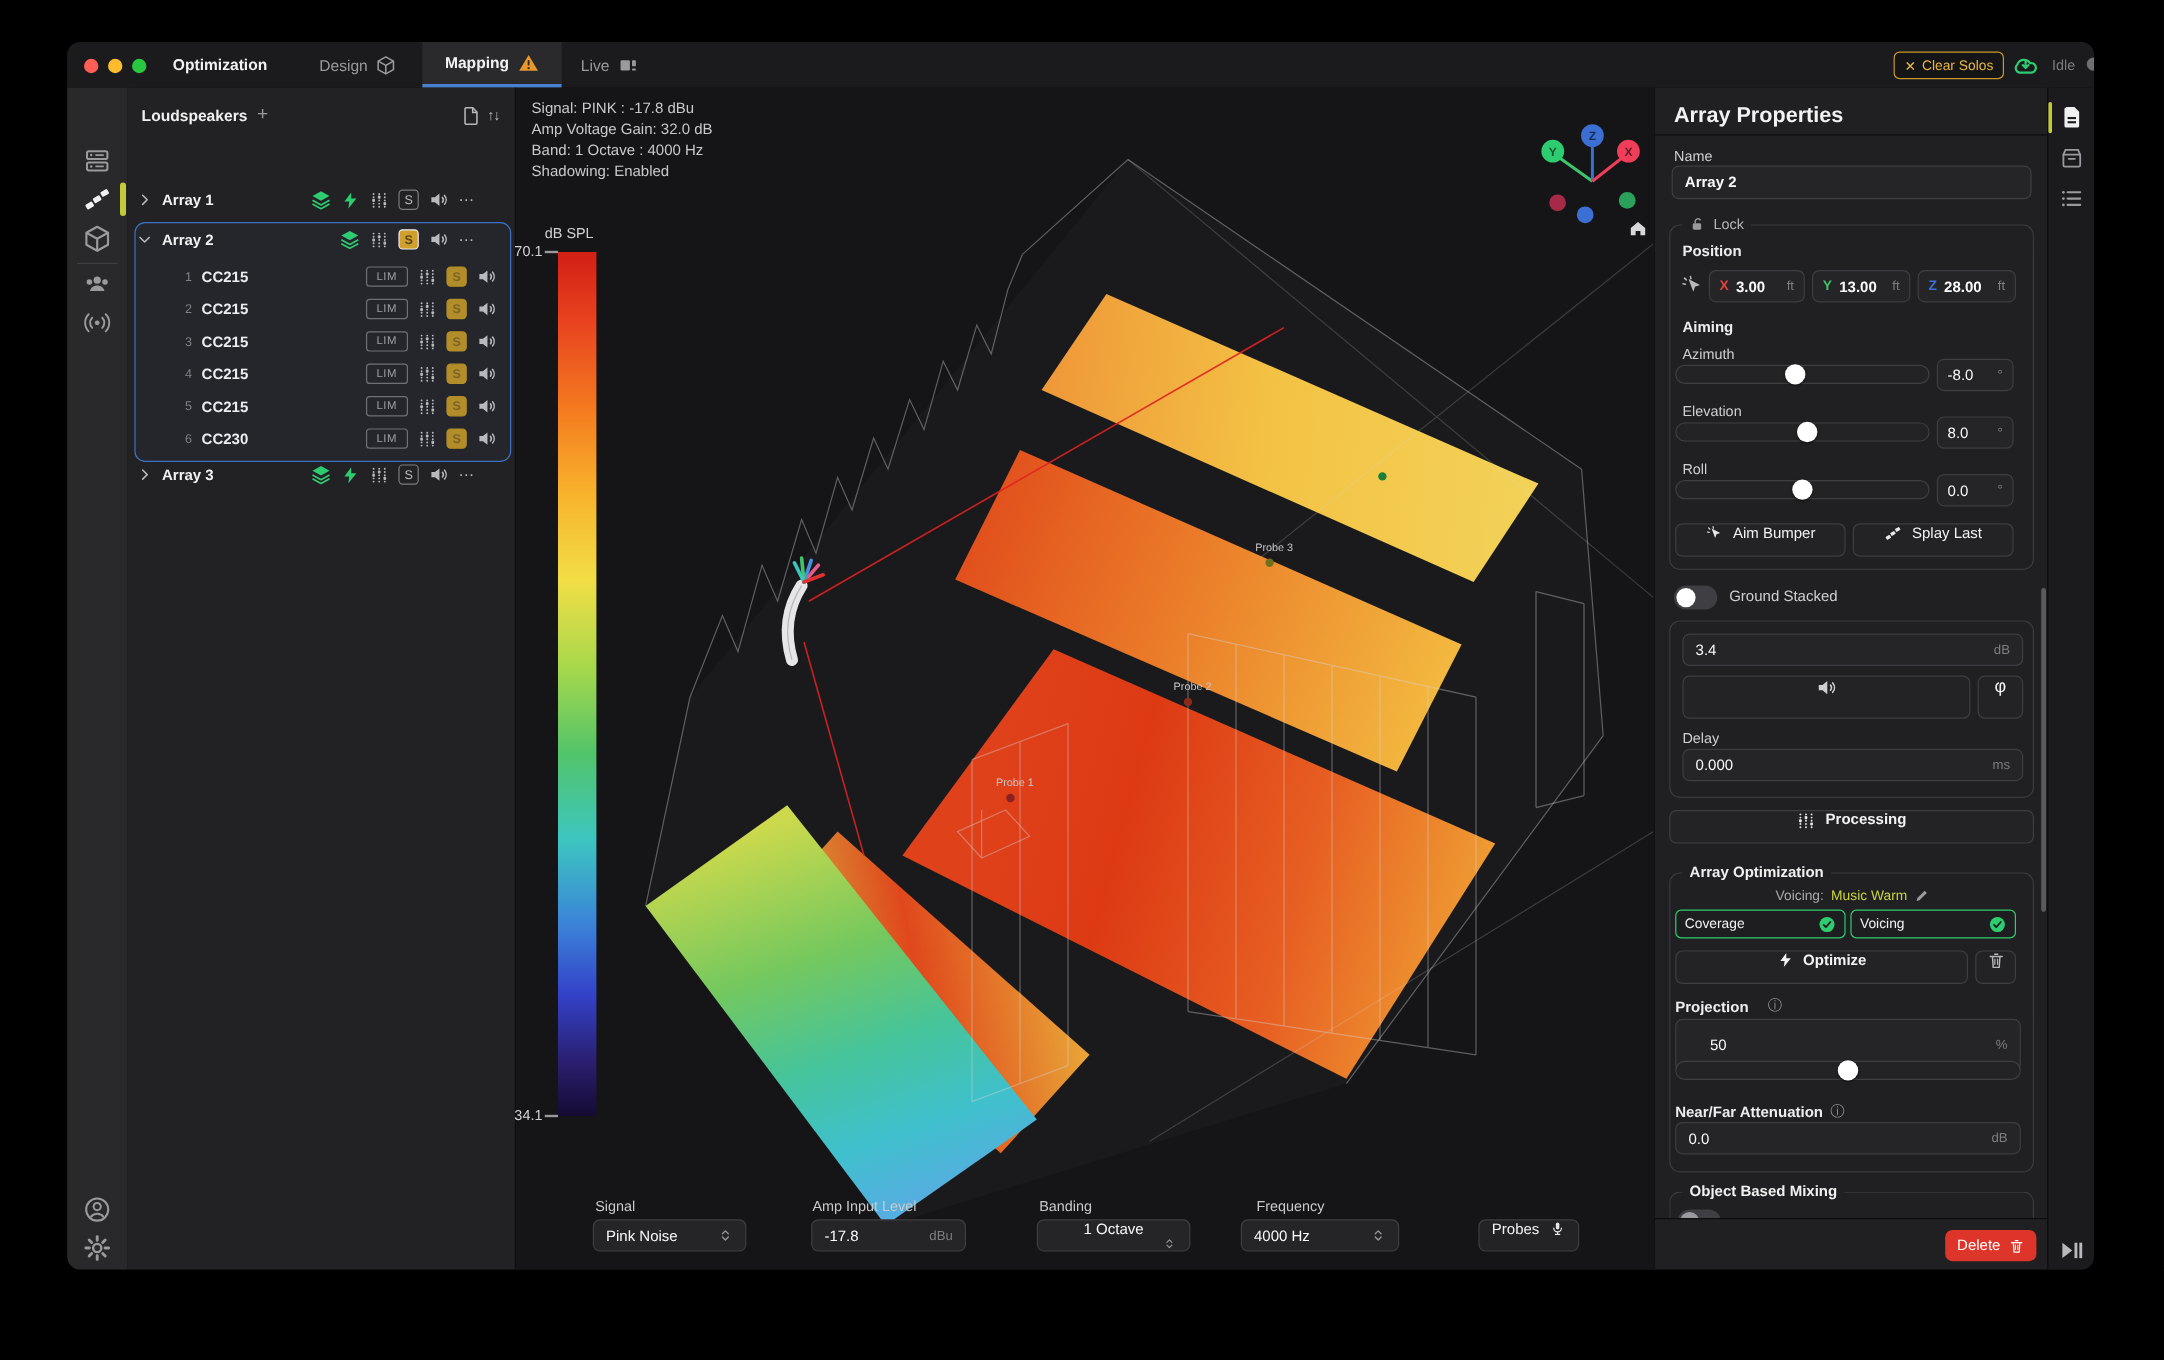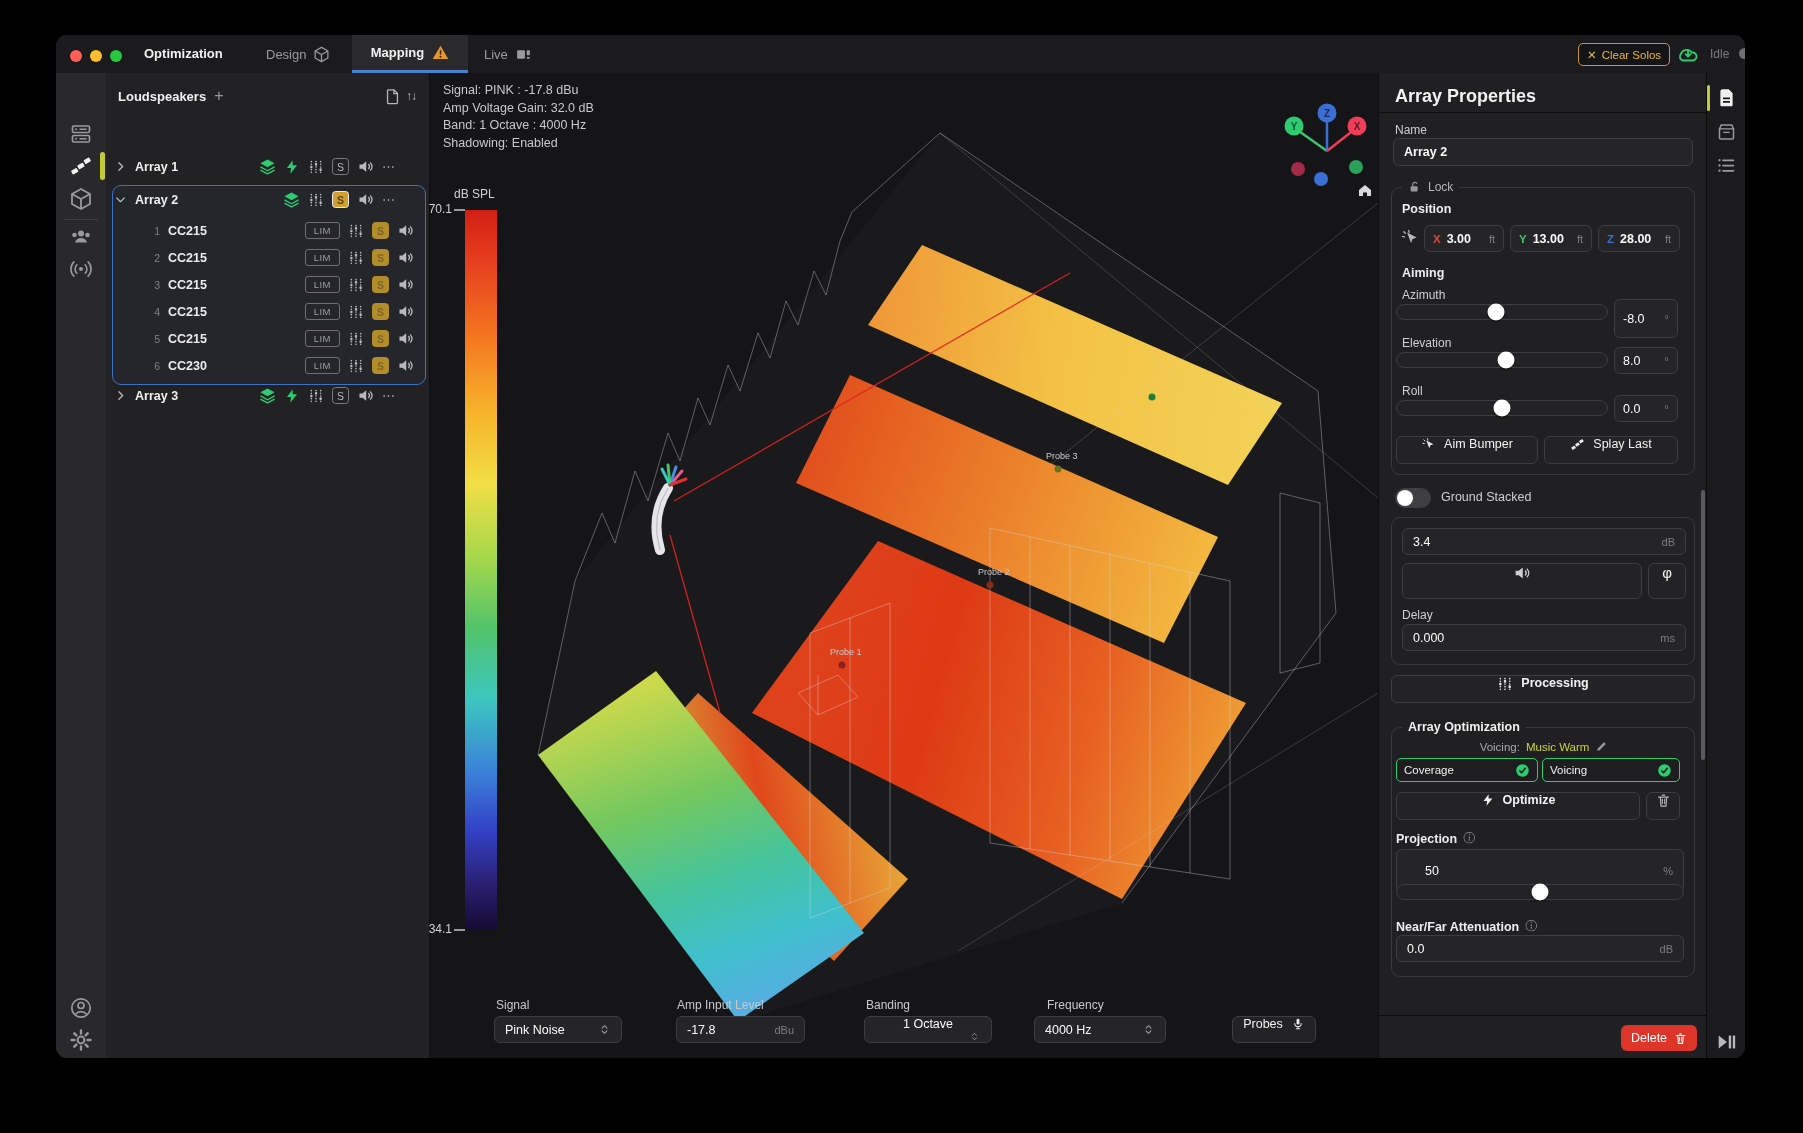--- a/index.html
+++ b/index.html
@@ -627,21 +627,21 @@
         <span style="font-weight:bold;">28.00</span>
         <span class="unit">ft</span>
       </div>
 
       <div class="abs pbold" style="left:10px;top:78px;">Aiming</div>
 
       <div class="abs plabel" style="left:10px;top:100px;">Azimuth</div>
       <div class="slider" style="left:4px;top:116px;width:212px;">
           <span class="knob" style="left:47%;"></span>
         </div>
-      <div class="abs field" style="left:222px;top:111px;width:64px;height:39px;padding:0 8px;">
+      <div class="abs field" style="left:222px;top:111px;width:64px;height:27px;padding:0 8px;">
         <span>-8.0</span>
         <span class="unit">°</span>
       </div>
 
       <div class="abs plabel" style="left:10px;top:148px;">Elevation</div>
       <div class="slider" style="left:4px;top:164px;width:212px;">
           <span class="knob" style="left:52%;"></span>
         </div>
       <div class="abs field" style="left:222px;top:159px;width:64px;height:27px;padding:0 8px;">
         <span>8.0</span>
@@ -730,41 +730,49 @@
         <svg class="ic" width="14" height="14" style="color:#f2f2f2;">
             <use href="#i-bolt"></use>
           </svg>
         <span style="font-weight:bold;">Optimize</span>
       </div>
       <div class="abs btn" style="left:254px;top:64px;width:34px;height:28px;">
         <svg class="ic" width="15" height="15" style="color:#b9b9bd;">
             <use href="#i-trash"></use>
           </svg>
       </div>
-      <div class="abs pbold" style="left:4px;top:102px;display:flex;gap:6px;align-items:center;">
+      <div class="abs pbold" style="left:4px;top:102px;display:flex;gap:16px;align-items:center;">
         <span>Projection</span>
         <span style="color:#8e8e93;font-weight:normal;font-size:12px;">ⓘ</span>
       </div>
       <div class="abs field" style="left:4px;top:121px;width:288px;height:44px;padding-left:28px;">
         <span>50</span>
         <span class="unit">%</span>
       </div>
       <div class="slider" style="left:4px;top:156px;width:288px;">
           <span class="knob" style="left:50%;"></span>
         </div>
       <div class="abs pbold" style="left:4px;top:190px;display:flex;gap:6px;align-items:center;">
         <span>Near/Far Attenuation</span>
         <span style="color:#8e8e93;font-weight:normal;font-size:12px;">ⓘ</span>
       </div>
       <div class="abs field" style="left:4px;top:207px;width:288px;height:27px;">
         <span>0.0</span>
         <span class="unit">dB</span>
       </div>
     </div>
 
+    <div class="fset" style="left:12px;top:920px;width:304px;height:40px;border-bottom:none;border-bottom-left-radius:0;border-bottom-right-radius:0;">
+      <div class="legend bold">
+        <span>Object Based Mixing</span>
+      </div>
+      <div class="toggle" style="left:6px;top:14px;background:#3f3f43;">
+          <span class="tknob" style="background:#9a9a9e;"></span>
+        </div>
+    </div>
 
     <div class="scrollbar" style="left:322px;top:417px;height:270px;"></div>
   </div>
 
   <div class="abs footer">
     <div class="delete-btn" style="left:242px;top:9px;width:76px;height:26px;">
       <span>Delete</span>
       <svg class="ic" width="13" height="13" style="color:#fff;">
           <use href="#i-trash"></use>
         </svg>

